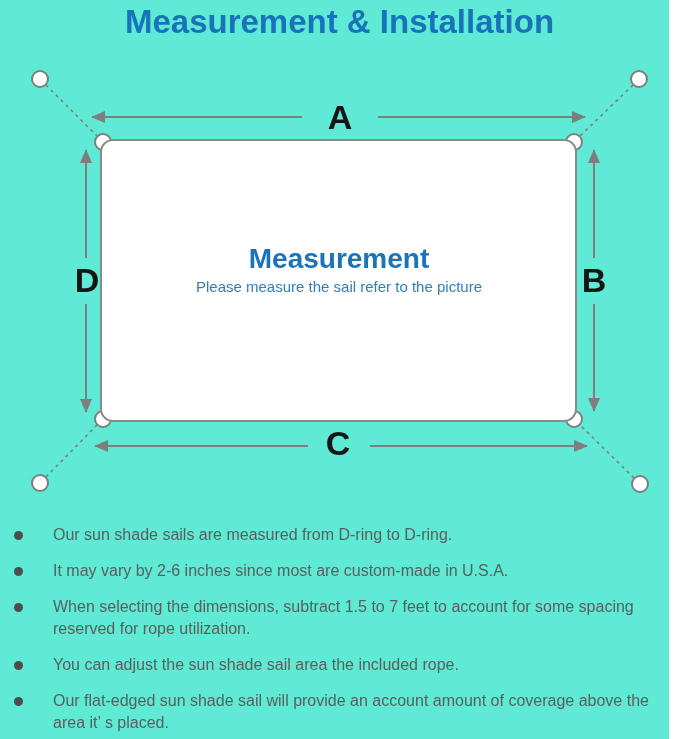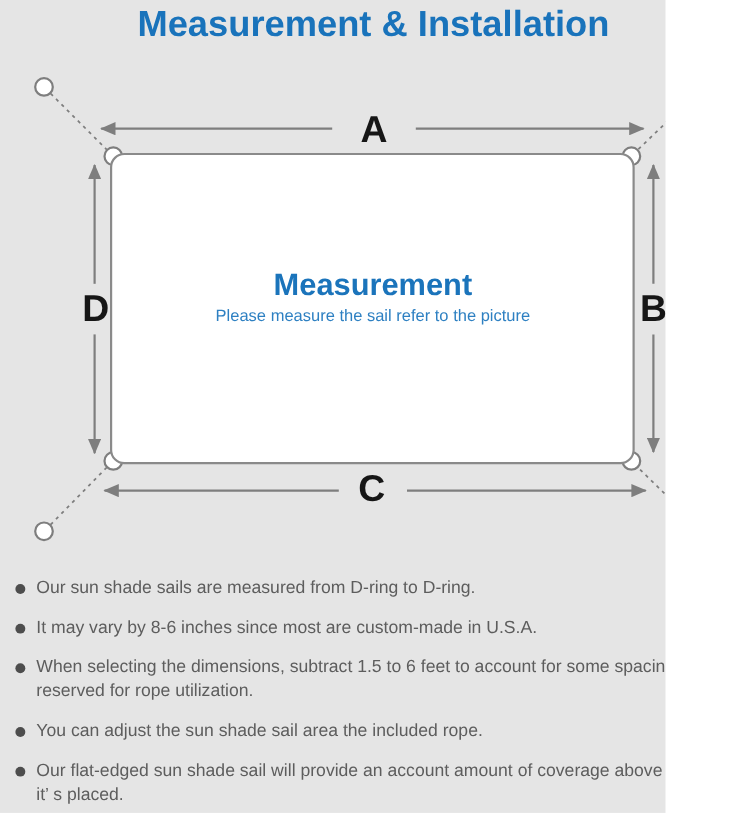--- a/index.html
+++ b/index.html
@@ -3,23 +3,23 @@
 <meta charset="utf-8">
 <style>
   html, body {
     margin: 0;
     padding: 0;
     background: #ffffff;
     font-family: "Liberation Sans", sans-serif;
   }
   .page {
     position: relative;
-    width: 605px;
+    width: 669px;
     height: 739px;
-    background: #e5e5e5;
+    background: #5eead4;
     overflow: hidden;
   }
   .page-title {
     position: absolute;
     top: 0;
     left: 0;
     width: 679px;
     margin: 0;
     text-align: center;
     font-size: 33px;
@@ -57,20 +57,21 @@
     width: 679px;
     box-sizing: border-box;
     margin: 0;
     padding: 0 4px 0 14px;
     list-style: none;
   }
   .note-item {
     display: flex;
     align-items: flex-start;
     margin-bottom: 14px;
+    gap: 20px;
   }
   .bullet {
     flex: 0 0 auto;
     width: 9px;
     height: 9px;
     border-radius: 50%;
     background: #4d4d4d;
     margin: 7px 10px 0 0;
   }
   .note-text {
@@ -132,25 +133,25 @@
     <text class="center-subtitle" x="339" y="292" text-anchor="middle">Please measure the sail refer to the picture</text>
   </svg>
 
   <ul class="notes">
     <li class="note-item">
       <span class="bullet"></span>
       <span class="note-text">Our sun shade sails are measured from D-ring to D-ring.</span>
     </li>
     <li class="note-item">
       <span class="bullet"></span>
-      <span class="note-text">It may vary by 8-6 inches since most are custom-made in U.S.A.</span>
+      <span class="note-text">It may vary by 2-6 inches since most are custom-made in U.S.A.</span>
     </li>
     <li class="note-item">
       <span class="bullet"></span>
-      <span class="note-text">When selecting the dimensions, subtract 1.5 to 6 feet to account for some spacing reserved for rope utilization.</span>
+      <span class="note-text">When selecting the dimensions, subtract 1.5 to 7 feet to account for some spacing reserved for rope utilization.</span>
     </li>
     <li class="note-item">
       <span class="bullet"></span>
       <span class="note-text">You can adjust the sun shade sail area the included rope.</span>
     </li>
     <li class="note-item">
       <span class="bullet"></span>
       <span class="note-text">Our flat-edged sun shade sail will provide an account amount of coverage above the area it’ s placed.</span>
     </li>
   </ul>

